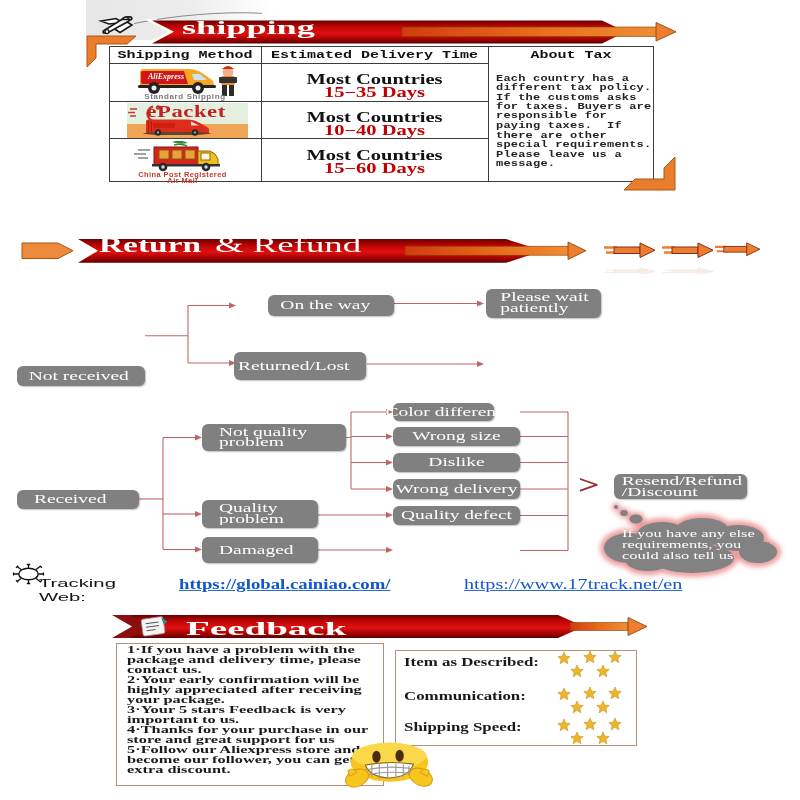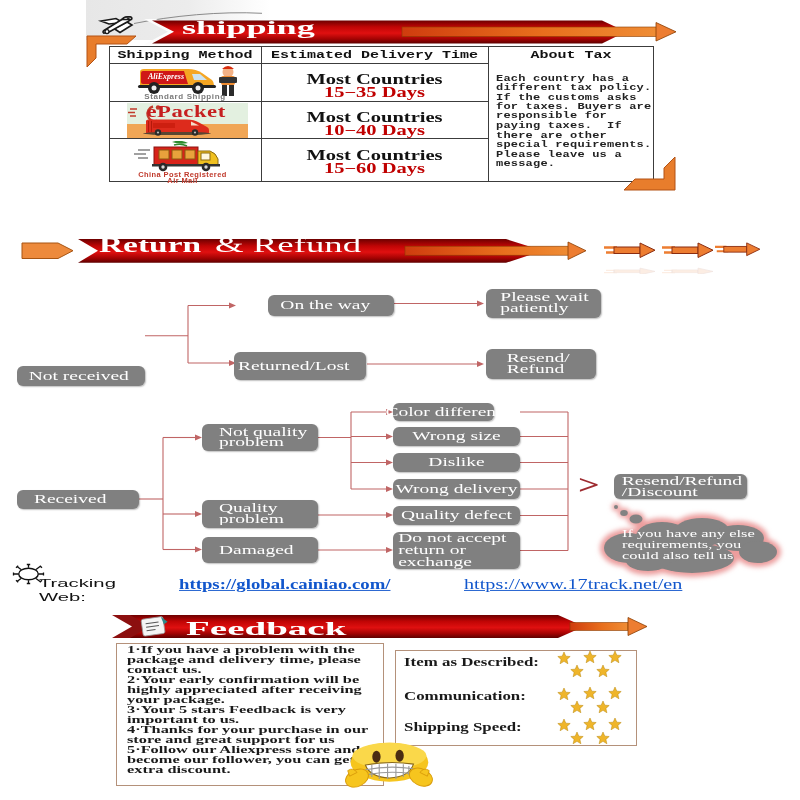--- a/index.html
+++ b/index.html
@@ -212,23 +212,20 @@
     </div>
 <div class="gbox" style="left:236px;top:295px;width:126px;height:21px;margin-left:32px;">
       <div class="gtxt gl" style="padding-left:9.5px;">On the way</div>
     </div>
 <div class="gbox" style="left:234px;top:352px;width:132px;height:28px;">
       <div class="gtxt gl" style="padding-left:3px;">Returned/Lost</div>
     </div>
 <div class="gbox" style="left:486px;top:289px;width:115px;height:28.5px;">
       <div class="gtxt gl" style="padding-left:11px;line-height:14px;">Please wait<br>patiently</div>
     </div>
-<div class="gbox" style="left:486px;top:349px;width:110px;height:30px;">
-      <div class="gtxt gl" style="padding-left:16px;line-height:14.5px;">Resend/<br>Refund</div>
-    </div>
 
 <svg class="abs" style="left:0;top:395px;" width="800" height="185" viewBox="0 0 800 185">
   <g stroke="#c06565" stroke-width="1.1" fill="none">
     <path d="M139 104 H163"></path>
     <path d="M163 42.5 V154.5"></path>
     <path d="M163 42.5 H195"></path>
     <path d="M163 119 H195"></path>
     <path d="M163 154.5 H195"></path>
     <path d="M318 42.5 H351"></path>
     <path d="M351 17 V94"></path>
@@ -254,21 +251,21 @@
     <polygon points="386,38.5 393,41.5 386,44.5"></polygon>
     <polygon points="386,64.5 393,67.5 386,70.5"></polygon>
     <polygon points="386,91 393,94 386,97"></polygon>
     <polygon points="386,117 393,120 386,123"></polygon>
     <polygon points="386,152 393,155 386,158"></polygon>
   </g>
 </svg>
 <div class="gbox" style="left:17px;top:489.5px;width:122px;height:19.5px;">
       <div class="gtxt gl" style="padding-left:13px;">Received</div>
     </div>
-<div class="gbox" style="left:202px;top:424px;width:116px;height:27px;">
+<div class="gbox" style="left:202px;top:424px;width:116px;height:27px;padding-left:28px;">
       <div class="gtxt gl" style="padding-left:13px;line-height:13.5px;">Not quality<br>problem</div>
     </div>
 <div class="gbox" style="left:202px;top:500px;width:116px;height:28px;">
       <div class="gtxt gl" style="padding-left:13px;line-height:13.5px;">Quality<br>problem</div>
     </div>
 <div class="gbox" style="left:202px;top:537px;width:116px;height:26px;">
       <div class="gtxt gl" style="padding-left:13px;">Damaged</div>
     </div>
 <div class="gbox" style="left:393px;top:403px;width:101px;height:18px;">
       <div class="gtxt">Color different</div>
@@ -277,23 +274,20 @@
       <div class="gtxt">Wrong size</div>
     </div>
 <div class="gbox" style="left:393px;top:453px;width:127px;height:19px;">
       <div class="gtxt">Dislike</div>
     </div>
 <div class="gbox" style="left:393px;top:479px;width:127px;height:20px;">
       <div class="gtxt">Wrong delivery</div>
     </div>
 <div class="gbox" style="left:393px;top:506px;width:127px;height:19px;">
       <div class="gtxt">Quality defect</div>
-    </div>
-<div class="gbox" style="left:393px;top:532px;width:127px;height:37px;">
-      <div class="gtxt gl" style="padding-left:4px;line-height:15px;">Do not accept<br>return or<br>exchange</div>
     </div>
 
 <div class="abs" style="left:578px;top:472px;font:bold 34px/34px 'Liberation Serif',serif;color:#9e2b30;transform:scale(1.12,0.8);transform-origin:top left;">&gt;</div>
 <div class="gbox" style="left:614px;top:474px;width:133px;height:25px;">
       <div class="gtxt gl" style="padding-left:6px;line-height:14px;">Resend/Refund<br>/Discount</div>
     </div>
 
 <svg class="abs" style="left:590px;top:498px;" width="210" height="85" viewBox="0 0 210 85">
   <defs>
     <filter id="blur1" x="-30%" y="-30%" width="160%" height="160%">

